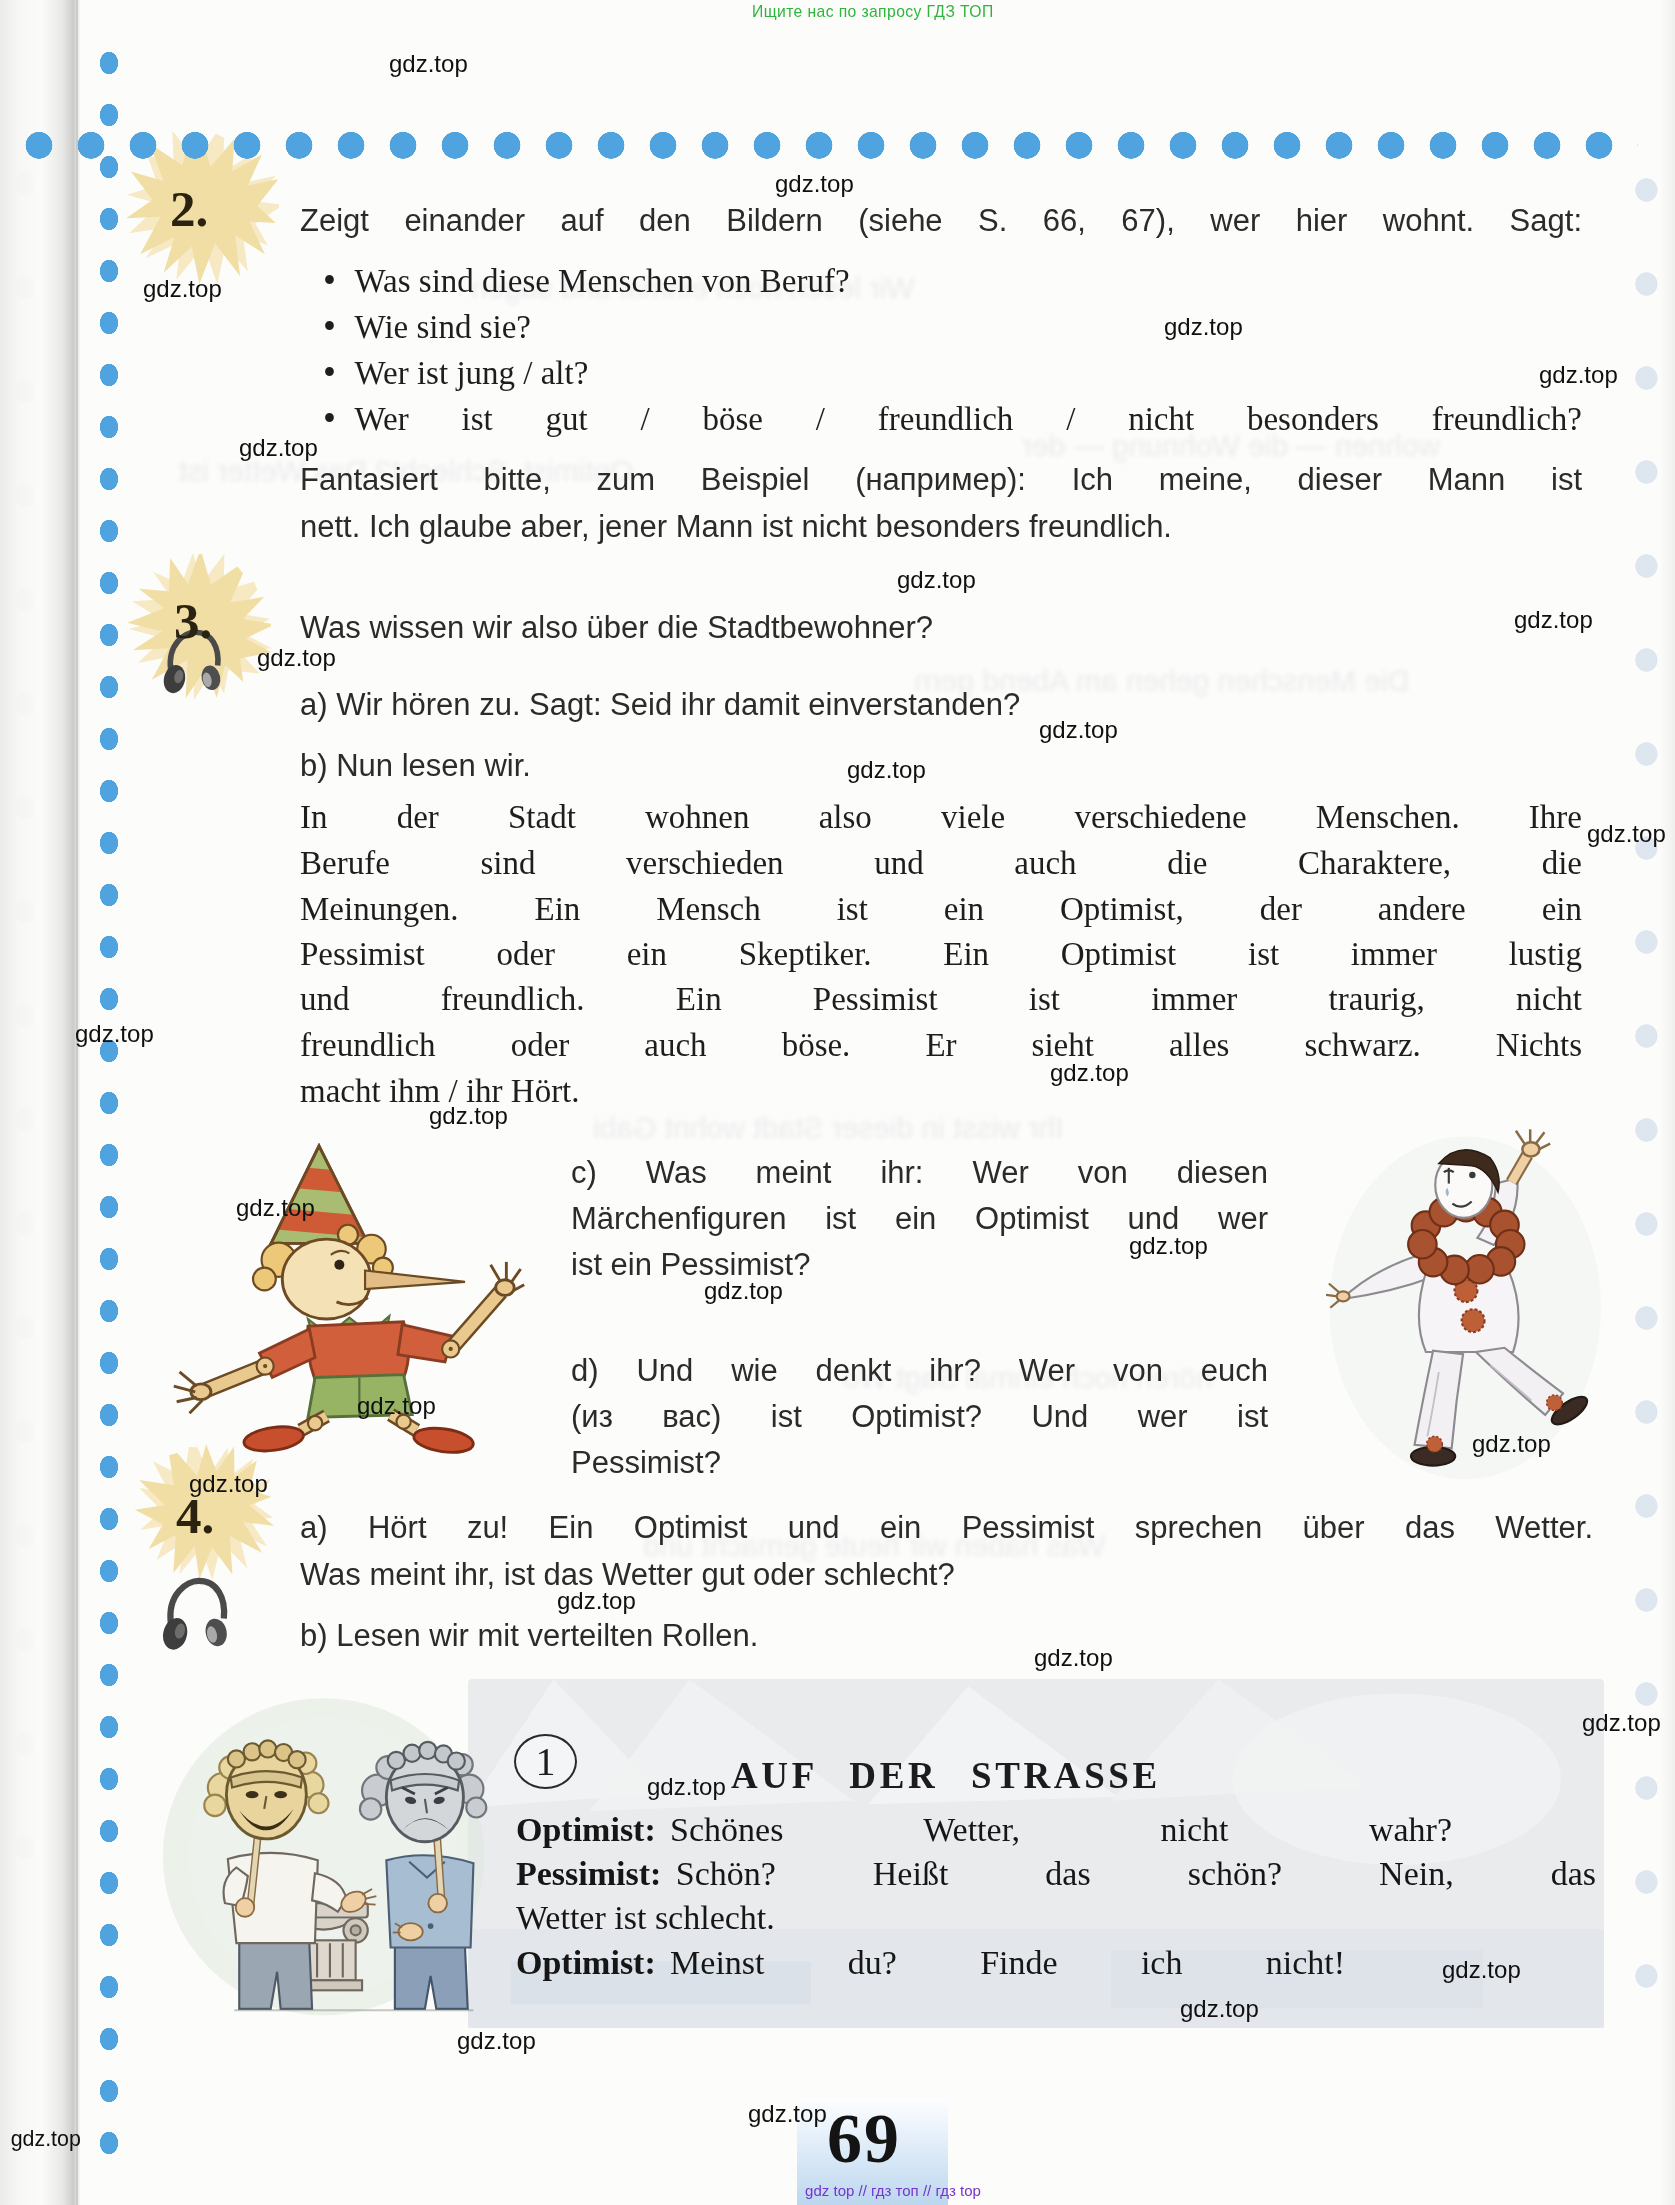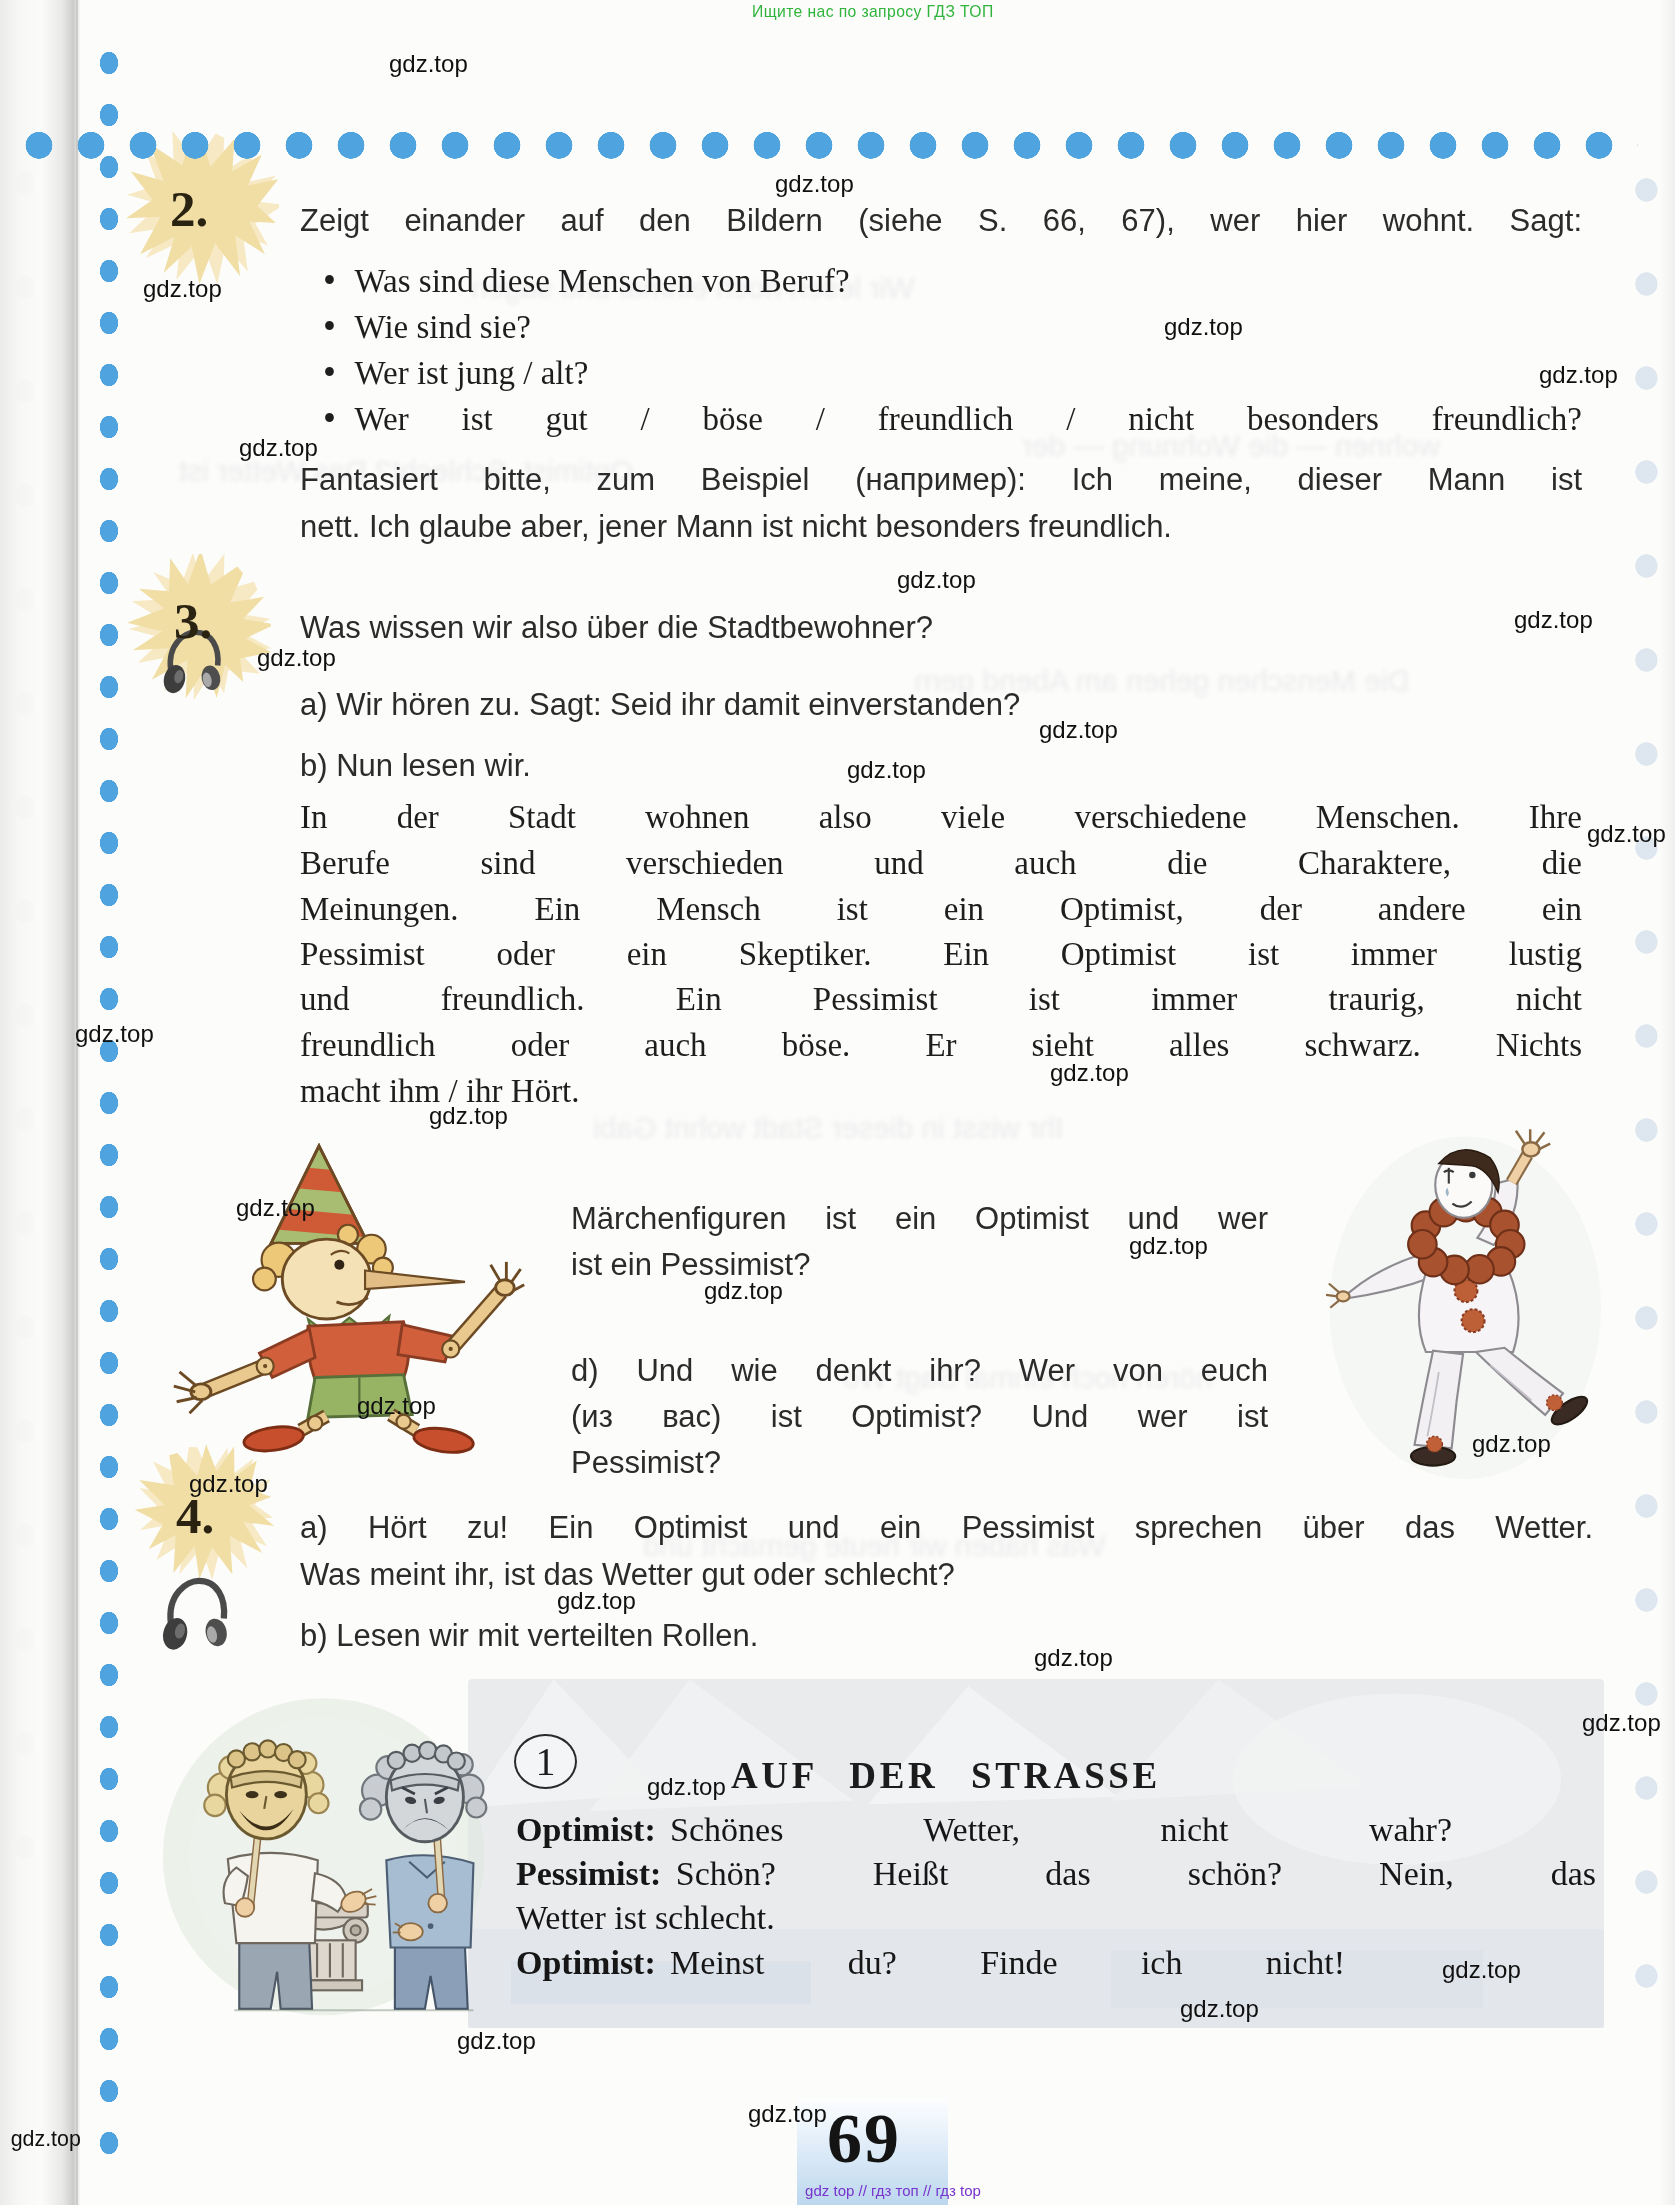--- a/index.html
+++ b/index.html
@@ -206,20 +206,21 @@
     <line x1="222" y1="384" x2="186" y2="404" stroke="#6b4a24" stroke-width="20"></line>
     <line x1="222" y1="384" x2="186" y2="404" stroke="#e9c98e" stroke-width="13"></line>
     <circle cx="206" cy="394" r="10" fill="#e9c98e" stroke="#6b4a24" stroke-width="3"></circle>
     <line x1="312" y1="382" x2="348" y2="404" stroke="#6b4a24" stroke-width="20"></line>
     <line x1="312" y1="382" x2="348" y2="404" stroke="#e9c98e" stroke-width="13"></line>
     <circle cx="330" cy="392" r="10" fill="#e9c98e" stroke="#6b4a24" stroke-width="3"></circle>
     <ellipse cx="148" cy="416" rx="42" ry="16" fill="#c84f2e" stroke="#7c2d14" stroke-width="4" transform="rotate(-8 148 416)"></ellipse>
     <ellipse cx="386" cy="418" rx="42" ry="16" fill="#c84f2e" stroke="#7c2d14" stroke-width="4" transform="rotate(8 386 418)"></ellipse>
   </svg>
 
+  <div class="abs sans just" style="left:571px;top:1154px;width:697px">c) Was meint ihr: Wer von diesen</div>
   <div class="abs sans just" style="left:571px;top:1200px;width:697px">Märchenfiguren ist ein Optimist und wer</div>
   <div class="abs sans" style="left:571px;top:1246px">ist ein Pessimist?</div>
   <div class="abs sans just" style="left:571px;top:1398px;width:697px">(из вас) ist Optimist? Und wer ist</div>
   <div class="abs sans just" style="left:571px;top:1352px;width:697px">d) Und wie denkt ihr? Wer von euch</div>
   <div class="abs sans" style="left:571px;top:1444px">Pessimist?</div>
 
   <svg class="abs art" style="left:1326px;top:1129px" width="282" height="354" viewBox="0 0 395 495">
     <ellipse cx="195" cy="250" rx="190" ry="240" fill="#eef1ef" opacity=".5"></ellipse>
     <path d="M150,170 Q70,192 22,238 Q95,228 152,206 Z" fill="#f4f2f4" stroke="#8d8a90" stroke-width="3"></path>
     <g stroke="#8a6a44" stroke-width="3" fill="#efcfa4">

